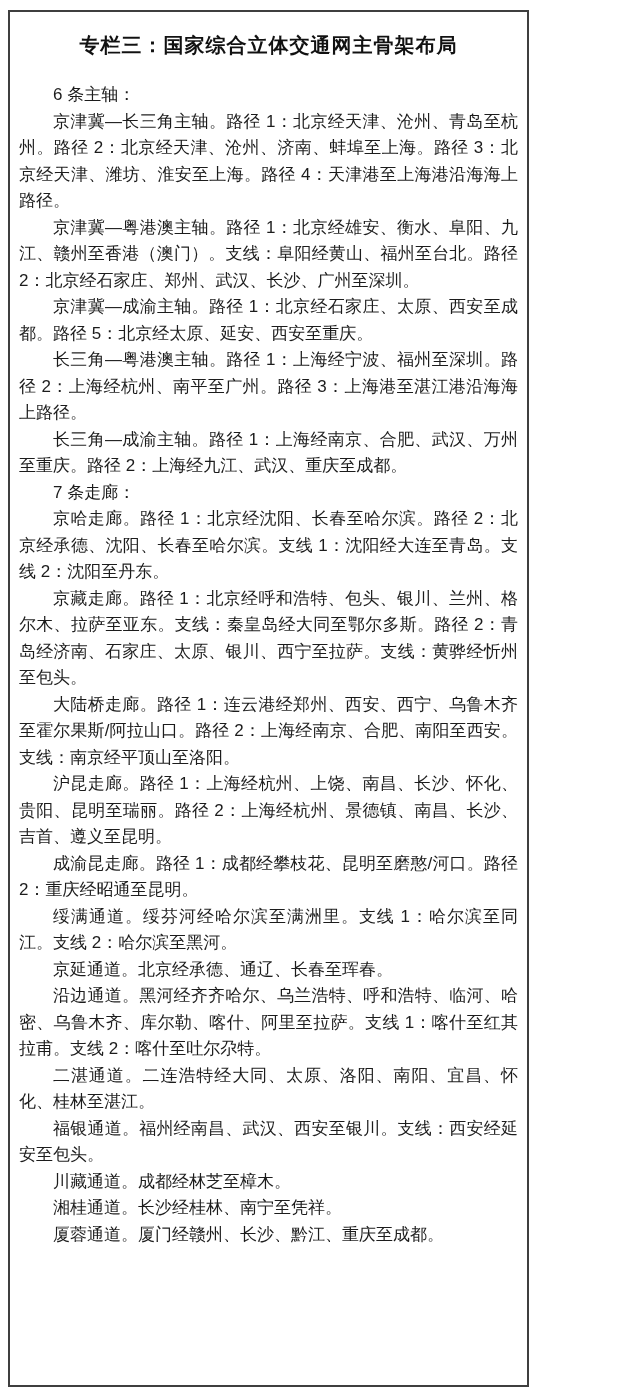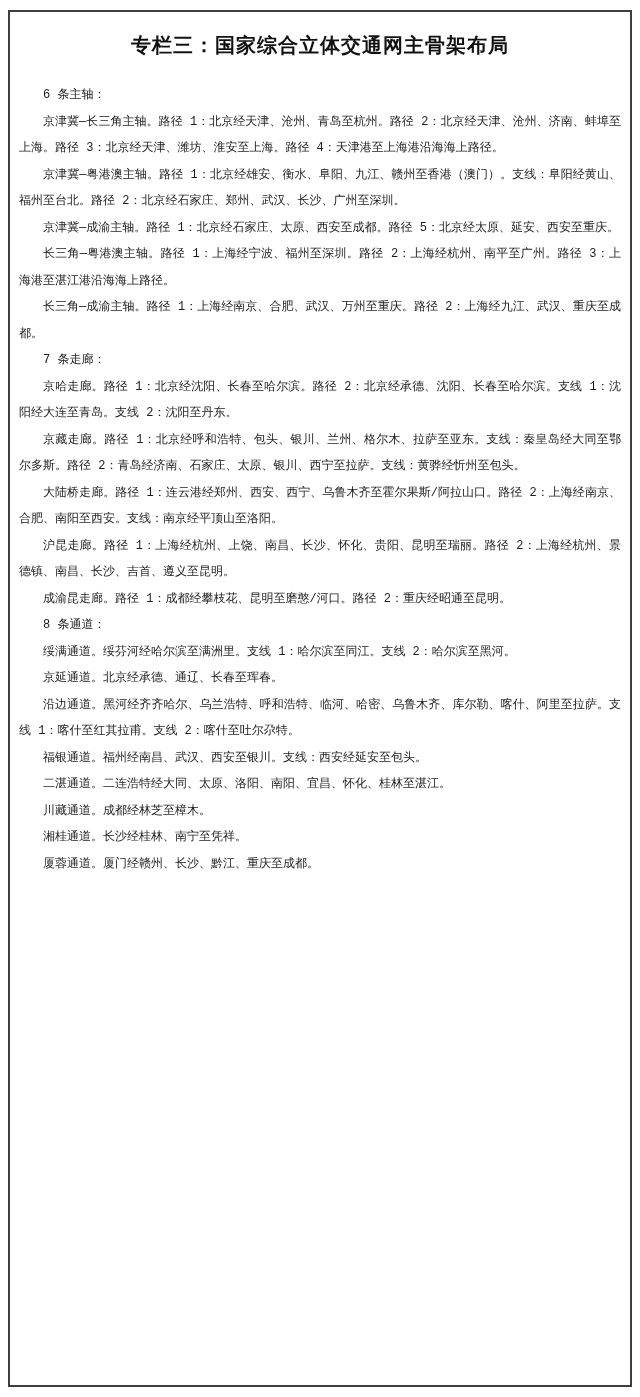--- a/index.html
+++ b/index.html
@@ -10,43 +10,43 @@
   body {
     width: 640px;
     height: 1397px;
     position: relative;
     overflow: hidden;
   }
   .frame {
     position: absolute;
     left: 8px;
     top: 10px;
-    width: 624px;
+    width: 521px;
     height: 1377px;
     box-sizing: border-box;
     border: 2px solid #3f3f3f;
     padding: 16px 9px 8px 9px;
     background: #ffffff;
   }
   .title {
     margin: 4px 0 24px 0;
     text-align: center;
     font-family: "Liberation Sans", "DejaVu Sans", sans-serif;
     font-weight: bold;
     font-size: 20px;
     line-height: 26px;
     color: #111111;
     letter-spacing: 1px;
   }
   .para {
     margin: 0;
     text-indent: 2em;
     text-align: justify;
-    font-family: Liberation Mono, monospace;
-    font-size: 12px;
+    font-family: Liberation Sans, sans-serif;
+    font-size: 17px;
     line-height: 26.5px;
     color: #1c1c1c;
   }
 </style>
 </head>
 <body>
 
 <div class="frame">
   <h1 class="title">专栏三：国家综合立体交通网主骨架布局</h1>
 
@@ -62,23 +62,22 @@
   <div>
     <p class="para">7 条走廊：</p>
     <p class="para">京哈走廊。路径 1：北京经沈阳、长春至哈尔滨。路径 2：北京经承德、沈阳、长春至哈尔滨。支线 1：沈阳经大连至青岛。支线 2：沈阳至丹东。</p>
     <p class="para">京藏走廊。路径 1：北京经呼和浩特、包头、银川、兰州、格尔木、拉萨至亚东。支线：秦皇岛经大同至鄂尔多斯。路径 2：青岛经济南、石家庄、太原、银川、西宁至拉萨。支线：黄骅经忻州至包头。</p>
     <p class="para">大陆桥走廊。路径 1：连云港经郑州、西安、西宁、乌鲁木齐至霍尔果斯/阿拉山口。路径 2：上海经南京、合肥、南阳至西安。支线：南京经平顶山至洛阳。</p>
     <p class="para">沪昆走廊。路径 1：上海经杭州、上饶、南昌、长沙、怀化、贵阳、昆明至瑞丽。路径 2：上海经杭州、景德镇、南昌、长沙、吉首、遵义至昆明。</p>
     <p class="para">成渝昆走廊。路径 1：成都经攀枝花、昆明至磨憨/河口。路径 2：重庆经昭通至昆明。</p>
   </div>
 
   <div>
-    <p class="para">8 条通道：</p>
     <p class="para">绥满通道。绥芬河经哈尔滨至满洲里。支线 1：哈尔滨至同江。支线 2：哈尔滨至黑河。</p>
     <p class="para">京延通道。北京经承德、通辽、长春至珲春。</p>
     <p class="para">沿边通道。黑河经齐齐哈尔、乌兰浩特、呼和浩特、临河、哈密、乌鲁木齐、库尔勒、喀什、阿里至拉萨。支线 1：喀什至红其拉甫。支线 2：喀什至吐尔尕特。</p>
+    <p class="para">二湛通道。二连浩特经大同、太原、洛阳、南阳、宜昌、怀化、桂林至湛江。</p>
     <p class="para">福银通道。福州经南昌、武汉、西安至银川。支线：西安经延安至包头。</p>
-    <p class="para">二湛通道。二连浩特经大同、太原、洛阳、南阳、宜昌、怀化、桂林至湛江。</p>
     <p class="para">川藏通道。成都经林芝至樟木。</p>
     <p class="para">湘桂通道。长沙经桂林、南宁至凭祥。</p>
     <p class="para">厦蓉通道。厦门经赣州、长沙、黔江、重庆至成都。</p>
   </div>
 </div>
 
 </body></html>

